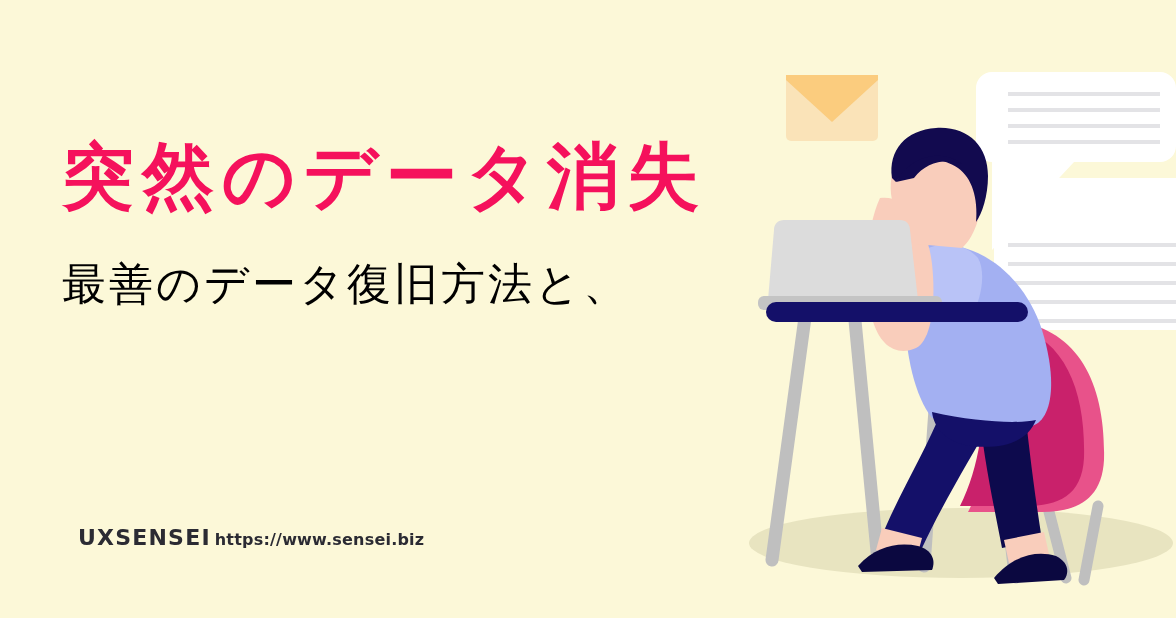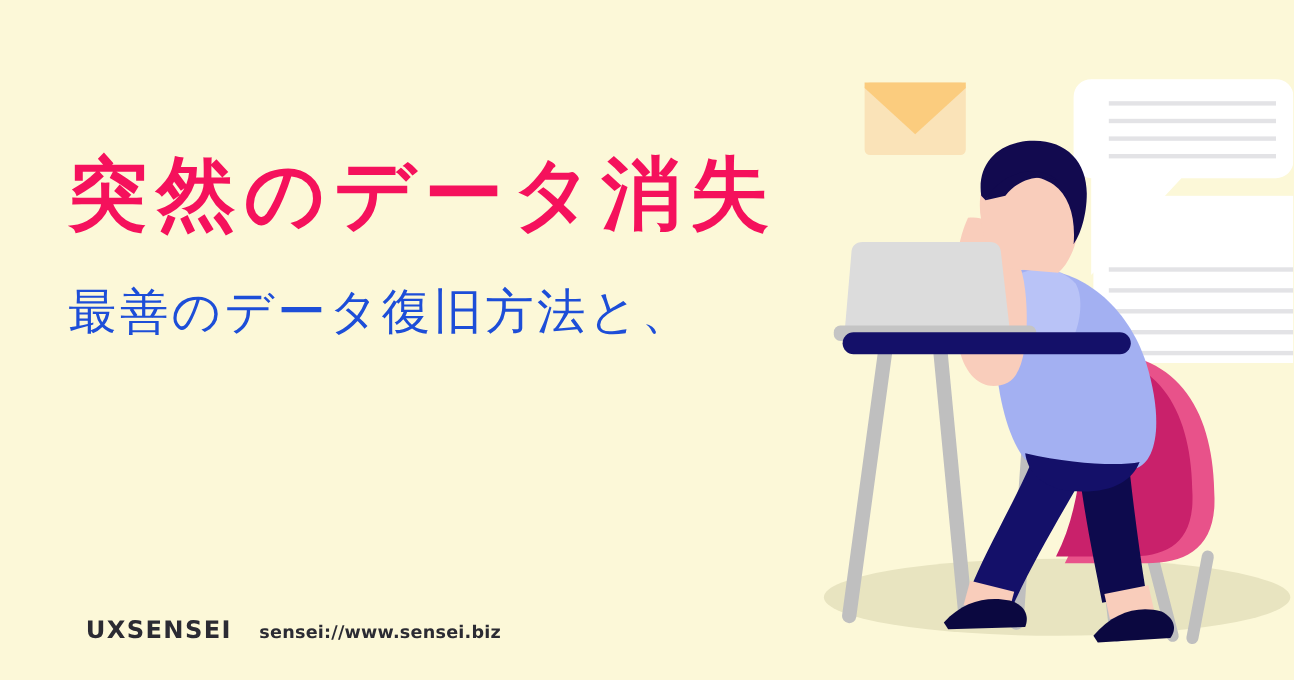--- a/index.html
+++ b/index.html
@@ -37,36 +37,35 @@
     color: #f5115c;
     white-space: nowrap;
   }
   .subhead {
     margin: 0;
     padding-top: 42px;
     font-size: 44px;
     line-height: 1.38;
     font-weight: 400;
     letter-spacing: 3px;
-    color: #1d4ed8;
+    color: #000000;
   }
   .subhead-line {
     display: block;
     white-space: nowrap;
   }
 
   
   .brand {
     position: absolute;
     left: 78px;
     top: 525px;
     display: flex;
     align-items: baseline;
-    gap: 25px;
-    margin-top: 36px;
+    gap: 4px;
   }
   .brand-name {
     font-size: 22px;
     font-weight: 700;
     letter-spacing: 1.2px;
     color: #2b2b33;
   }
   .brand-url {
     font-size: 16px;
     font-weight: 700;
@@ -95,21 +94,21 @@
 
   <div class="text-block">
     <h1 class="headline">突然のデータ消失</h1>
     <p class="subhead">
       <span class="subhead-line">最善のデータ復旧方法と、</span>
     </p>
   </div>
 
   <div class="brand">
     <span class="brand-name">UXSENSEI</span>
-    <span class="brand-url">sensei://www.sensei.biz</span>
+    <span class="brand-url">https://www.sensei.biz</span>
   </div>
 
   <div class="illustration">
     <svg viewBox="0 0 430 618" xmlns="http://www.w3.org/2000/svg">
 
       <ellipse cx="215" cy="543" rx="212" ry="35" fill="#e8e4c0"></ellipse>
 
       <g>
         <rect x="40" y="75" width="92" height="66" rx="5" fill="#fae3b8"></rect>
         <path d="M40 80 L86 122 L132 80 L132 75 L40 75 Z" fill="#fbcc7e"></path>

